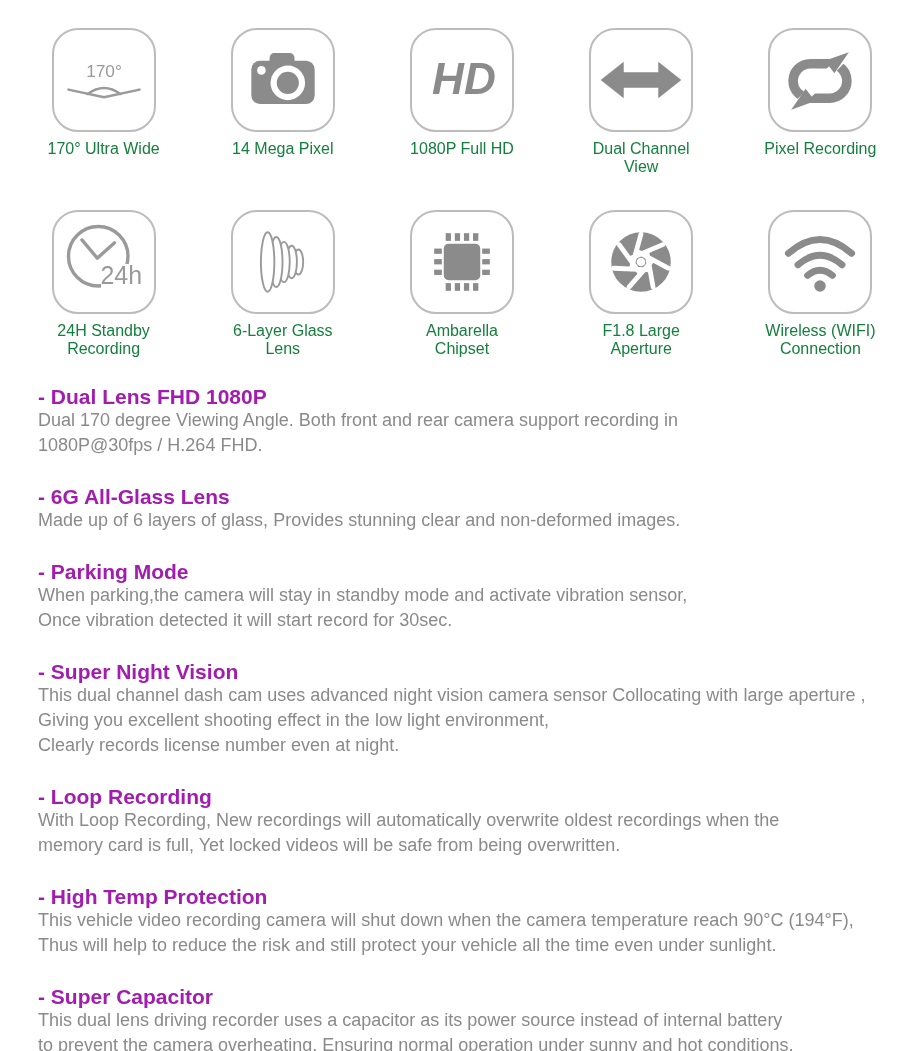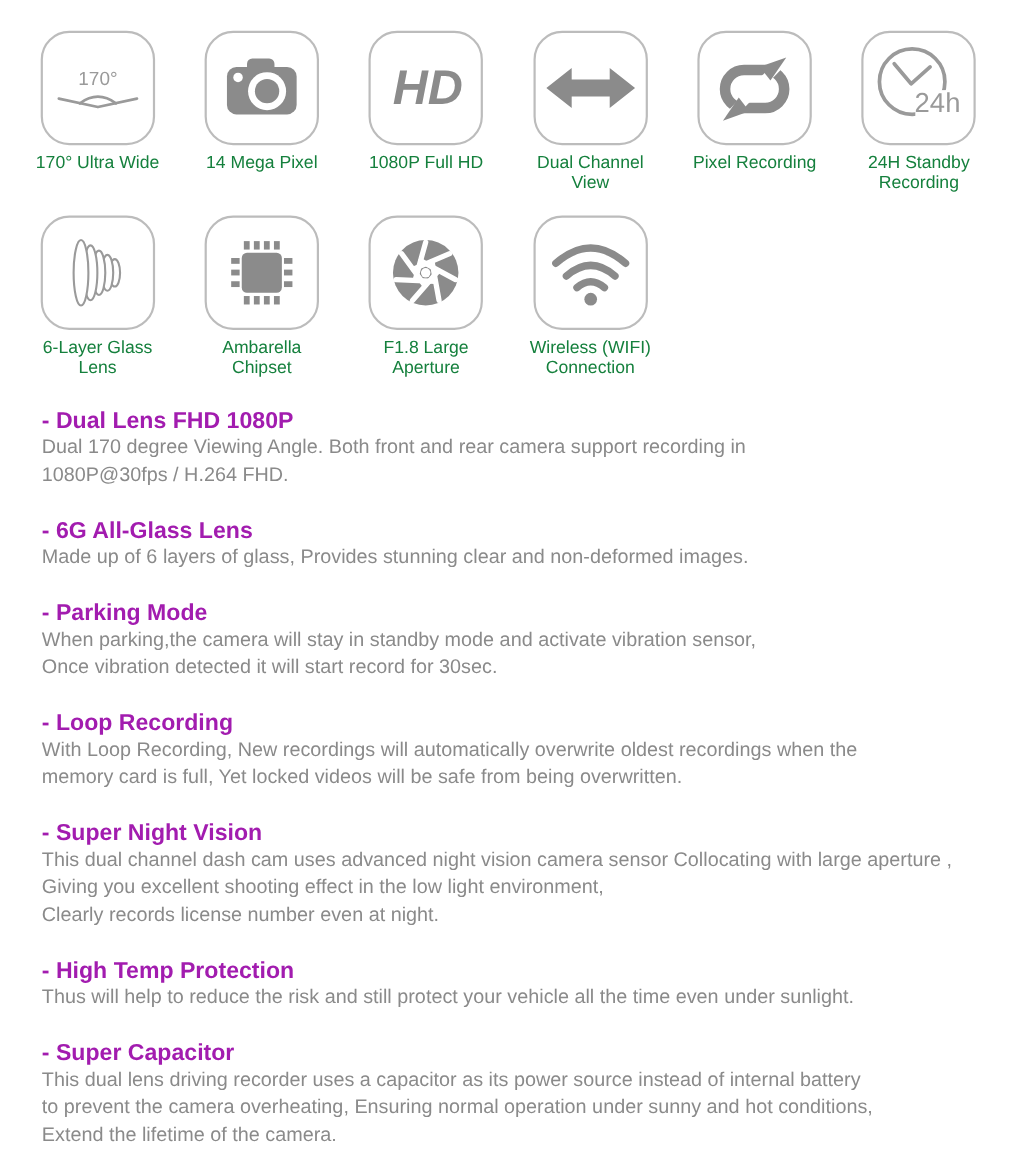--- a/index.html
+++ b/index.html
@@ -6,21 +6,21 @@
   html,body { background:#ffffff; }
   .page {
     width:924px; height:1051px; background:#ffffff; overflow:hidden;
     font-family:"Liberation Sans", sans-serif;
   }
   .title {
     text-align:center; font-size:41px; font-weight:700; color:#111111;
     margin-top:16px; letter-spacing:-0.5px;
   }
   .features {
-    display:grid; grid-template-columns:repeat(6,1fr); row-gap:20px;
+    display:grid; grid-template-columns:repeat(5,1fr); row-gap:34px;
     padding:0 14px; margin-top:28px;
   }
   .feature { display:flex; flex-direction:column; align-items:center; }
   .icon-box {
     width:104px; height:104px; border:2px solid #bcbcbc; border-radius:26px;
     display:flex; align-items:center; justify-content:center; background:#fff;
   }
   .icon-box svg { width:96px; height:96px; }
   .feature-label {
     margin-top:8px; font-size:16px; line-height:18px; color:#15803d;
@@ -199,34 +199,35 @@
       <p>Made up of 6 layers of glass, Provides stunning clear and non-deformed images.</p>
     </div>
 
     <div class="spec-section">
       <h3>- Parking Mode</h3>
       <p>When parking,the camera will stay in standby mode and activate vibration sensor,</p>
       <p>Once vibration detected it will start record for 30sec.</p>
     </div>
 
     <div class="spec-section">
-      <h3>- Loop Recording</h3>
-      <p>With Loop Recording, New recordings will automatically overwrite oldest recordings when the</p>
-      <p>memory card is full, Yet locked videos will be safe from being overwritten.</p>
-    </div>
-
-    <div class="spec-section">
       <h3>- Super Night Vision</h3>
       <p>This dual channel dash cam uses advanced night vision camera sensor Collocating with large aperture ,</p>
       <p>Giving you excellent shooting effect in the low light environment,</p>
       <p>Clearly records license number even at night.</p>
     </div>
 
     <div class="spec-section">
+      <h3>- Loop Recording</h3>
+      <p>With Loop Recording, New recordings will automatically overwrite oldest recordings when the</p>
+      <p>memory card is full, Yet locked videos will be safe from being overwritten.</p>
+    </div>
+
+    <div class="spec-section">
       <h3>- High Temp Protection</h3>
+      <p>This vehicle video recording camera will shut down when the camera temperature reach 90°C (194°F),</p>
       <p>Thus will help to reduce the risk and still protect your vehicle all the time even under sunlight.</p>
     </div>
 
     <div class="spec-section">
       <h3>- Super Capacitor</h3>
       <p>This dual lens driving recorder uses a capacitor as its power source instead of internal battery</p>
       <p>to prevent the camera overheating, Ensuring normal operation under sunny and hot conditions,</p>
       <p>Extend the lifetime of the camera.</p>
     </div>
 

